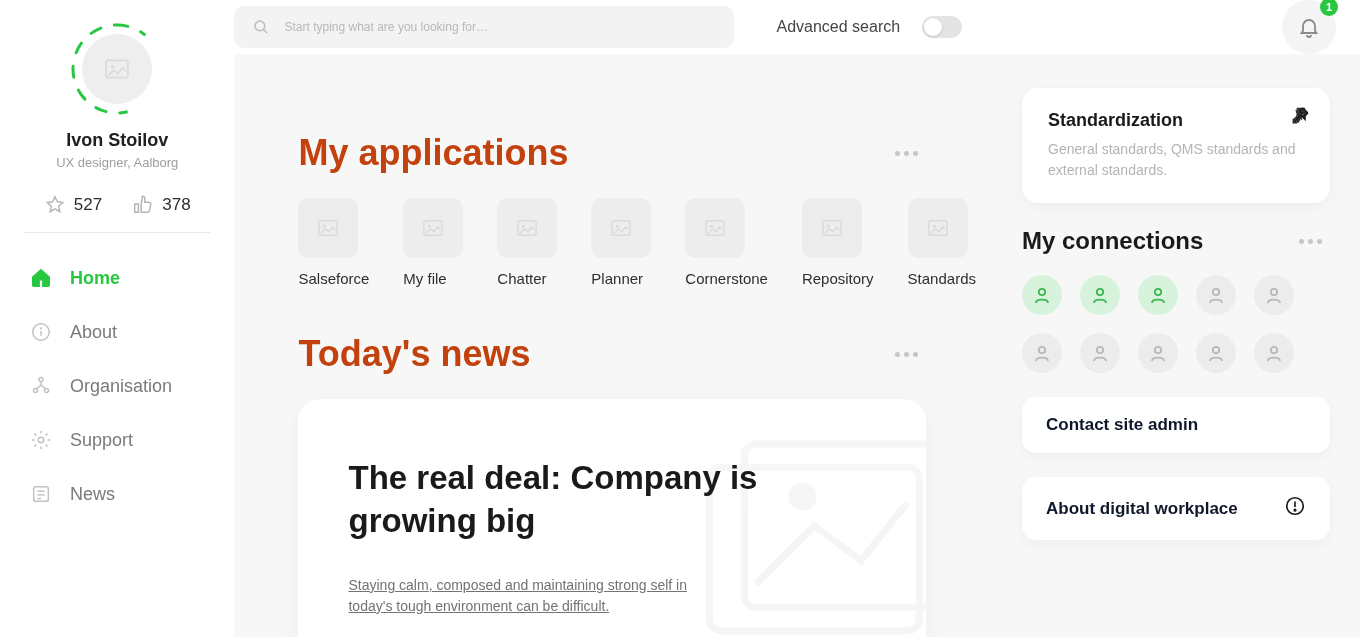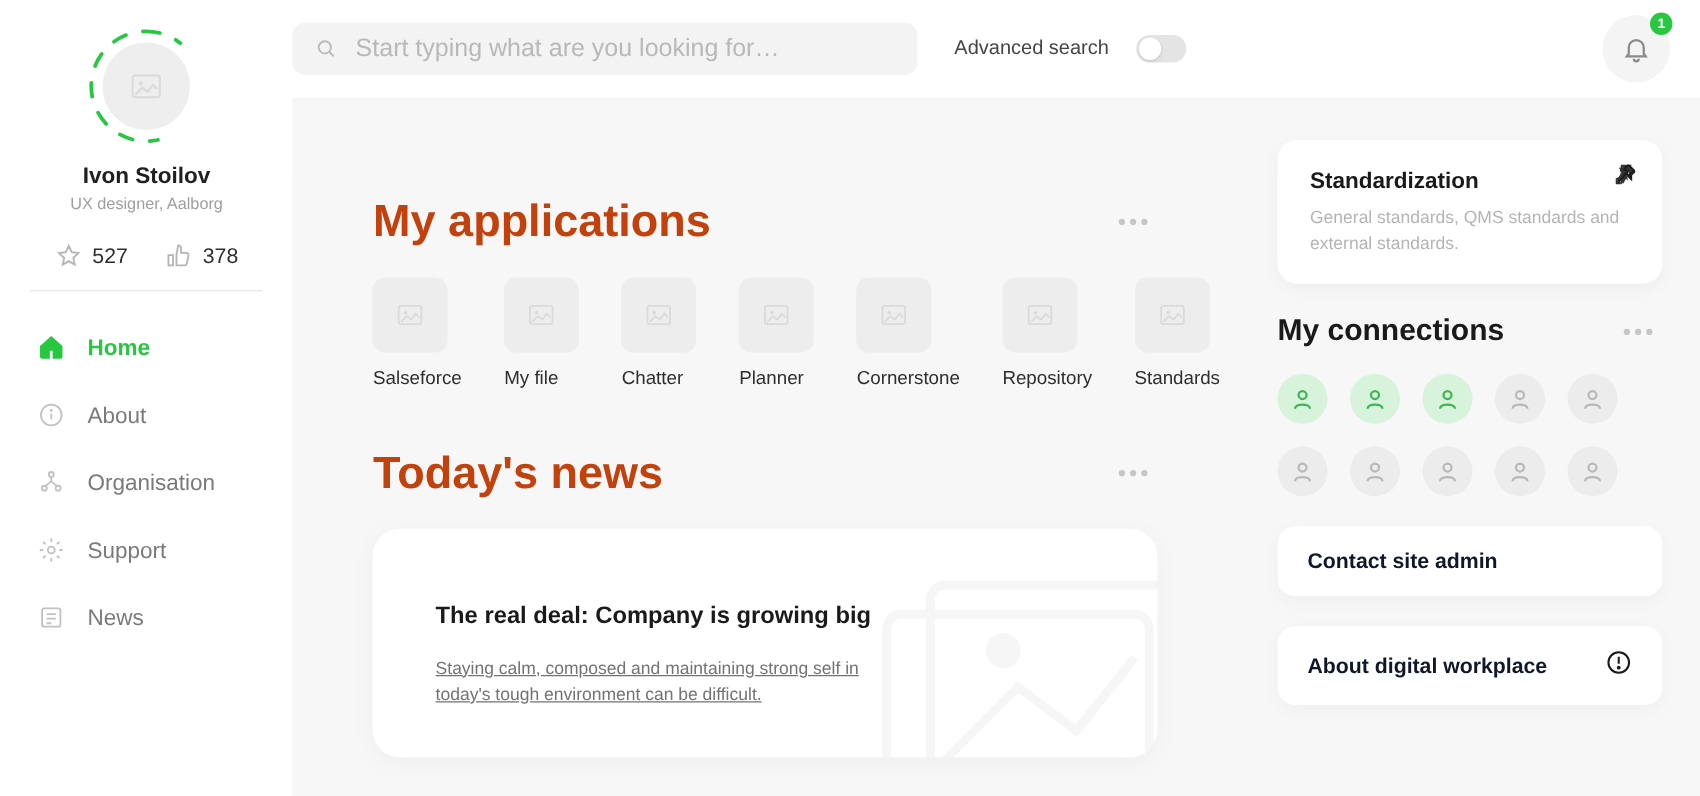--- a/index.html
+++ b/index.html
@@ -26,23 +26,23 @@
     .nav-item { display: flex; align-items: center; gap: 18px; padding: 12px 6px; font-size: 18px; color: #7a7a7a; cursor: pointer; border-radius: 8px; }
     .nav-item.active { color: #27c840; font-weight: 600; }
     .nav-item svg { width: 22px; height: 22px; stroke: #c2c2c2; fill: none; stroke-width: 1.6; }
     .nav-item.active svg { stroke: #27c840; fill: #27c840; }
     
     
     .main { flex: 1; display: flex; flex-direction: column; }
     .topbar { height: 78px; background: #fff; display: flex; align-items: center; padding: 0 24px 0 0; gap: 22px; }
     .search { flex: 0 0 500px; height: 42px; background: #f2f3f2; border-radius: 10px; display: flex; align-items: center; padding: 0 18px; gap: 14px; }
     .search svg { width: 18px; height: 18px; stroke: #bcbcbc; fill: none; stroke-width: 2; }
-    .search input { border: none; background: transparent; font-size: 20px; color: #a16207; outline: none; flex: 1; }
+    .search input { border: none; background: transparent; font-size: 12px; color: #a16207; outline: none; flex: 1; }
     .search input::placeholder { color: #b8b8b8; }
-    .adv-search { font-size: 16px; color: #454545; margin-left: 7px; }
+    .adv-search { font-size: 16px; color: #454545; margin-left: 20px; }
     .toggle { width: 40px; height: 22px; background: #e4e4e4; border-radius: 11px; position: relative; cursor: pointer; }
     .toggle-knob { position: absolute; width: 18px; height: 18px; background: #fff; border-radius: 50%; top: 2px; left: 2px; box-shadow: 0 1px 3px rgba(0,0,0,0.15); }
     .spacer { flex: 1; }
     .bell-wrap { position: relative; width: 54px; height: 54px; background: #f4f4f4; border-radius: 50%; display: flex; align-items: center; justify-content: center; cursor: pointer; }
     .bell-wrap svg { width: 24px; height: 24px; stroke: #8a8a8a; fill: none; stroke-width: 1.8; }
     .badge { position: absolute; top: -2px; right: -2px; width: 18px; height: 18px; background: #27c840; border-radius: 50%; color: #fff; font-size: 11px; font-weight: 700; display: flex; align-items: center; justify-content: center; }
     
     
     .content { flex: 1; display: flex; gap: 46px; padding: 34px 30px 0 0; }
     .center { flex: 1; background: #f6f7f6; border-radius: 28px 0 0 0; padding: 44px 0 0 64px; }
@@ -54,21 +54,21 @@
     
     .apps { display: flex; gap: 34px; margin-bottom: 46px; }
     .app { display: flex; flex-direction: column; align-items: flex-start; gap: 12px; cursor: pointer; }
     .app-tile { width: 60px; height: 60px; background: #ededed; border-radius: 10px; display: flex; align-items: center; justify-content: center; }
     .app-tile svg { width: 22px; height: 20px; opacity: 0.35; }
     .app-label { font-size: 15px; color: #2e2e2e; }
     
     .news-card { background: #fff; border-radius: 22px; padding: 58px 50px 40px; margin-right: 50px; position: relative; overflow: hidden; box-shadow: 0 4px 20px rgba(0,0,0,0.04); }
     .news-bg { position: absolute; right: -40px; top: 30px; opacity: 0.08; }
     .news-bg svg { width: 280px; height: 240px; }
-    .news-title { font-size: 19px; font-weight: 700; color: #1a1a1a; line-height: 1.3; margin-bottom: 18px; max-width: 420px; position: relative; }
+    .news-title { font-size: 33px; font-weight: 700; color: #1a1a1a; line-height: 1.3; margin-bottom: 32px; max-width: 420px; position: relative; }
     .news-body { font-size: 14px; color: #737373; max-width: 380px; line-height: 1.5; position: relative; text-decoration: underline; }
     
     
     .right { width: 308px; display: flex; flex-direction: column; gap: 24px; }
     .card { background: #fff; border-radius: 16px; padding: 22px 26px; box-shadow: 0 4px 14px rgba(0,0,0,0.04); position: relative; }
     .card-title { font-size: 18px; font-weight: 700; color: #1a1a1a; margin-bottom: 8px; }
     .card-body { font-size: 14px; color: #b4b4b4; line-height: 1.5; }
     .pin-icon { position: absolute; top: 18px; right: 20px; cursor: pointer; }
     .pin-icon svg { width: 20px; height: 20px; stroke: #333; fill: none; stroke-width: 1.8; }
     

